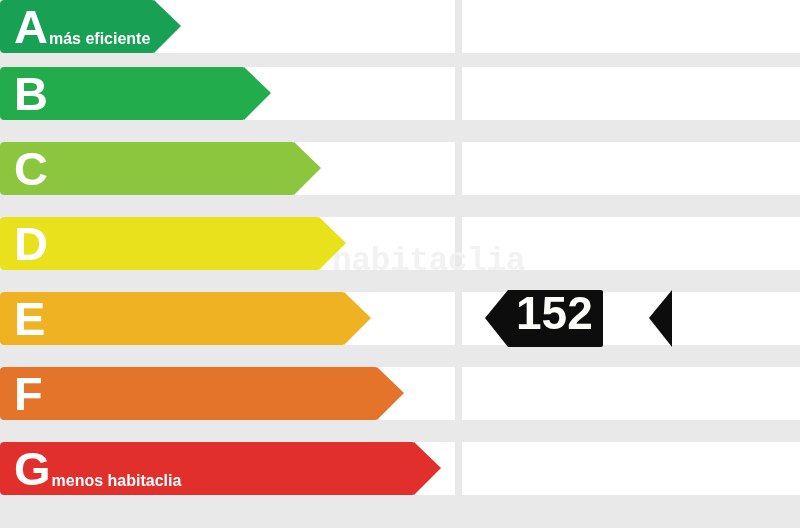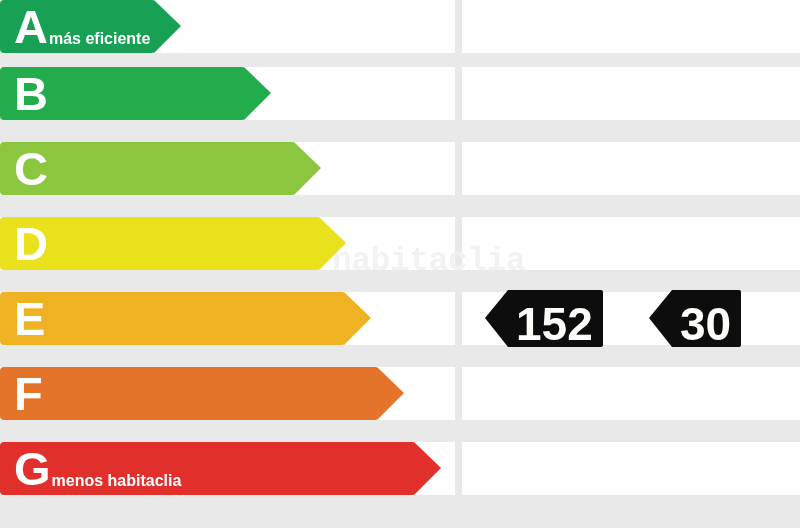--- a/index.html
+++ b/index.html
@@ -87,21 +87,21 @@
     margin-top: 24px;
     white-space: nowrap;
   }
 
   
   .badge {
     position: absolute;
     background: #0d0d0d;
     height: 57px;
     display: flex;
-    align-items: flex-end;
+    align-items: flex-start;
     justify-content: flex-start;
     border-top-right-radius: 2px;
     border-bottom-right-radius: 2px;
   }
   .badge .notch {
     position: absolute;
     left: -23px;
     top: 0;
     width: 0;
     height: 0;
@@ -204,15 +204,14 @@
         </div>
         <span class="tip"></span>
       </div>
     </div>
     <div class="badge" style="left: 508px; top: 290px; background: rgb(13, 13, 13);">
       <span class="notch"></span>
       <span class="val">152</span>
     </div>
     <div class="badge" style="left: 672px; top: 290px; background: rgb(13, 13, 13);">
       <span class="notch"></span>
-      <span class="val">30</span>
     </div>
   </div>
 
 </body></html>

